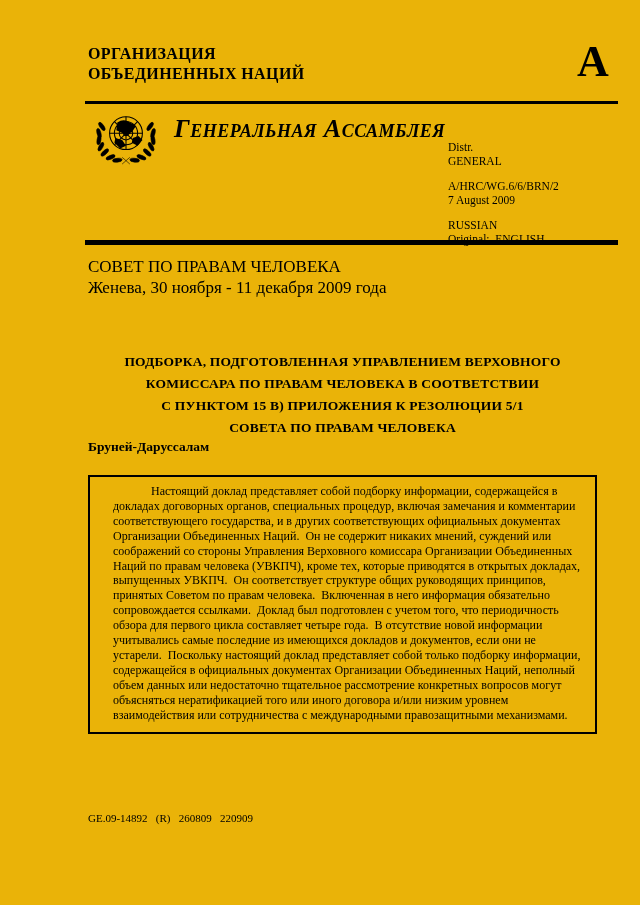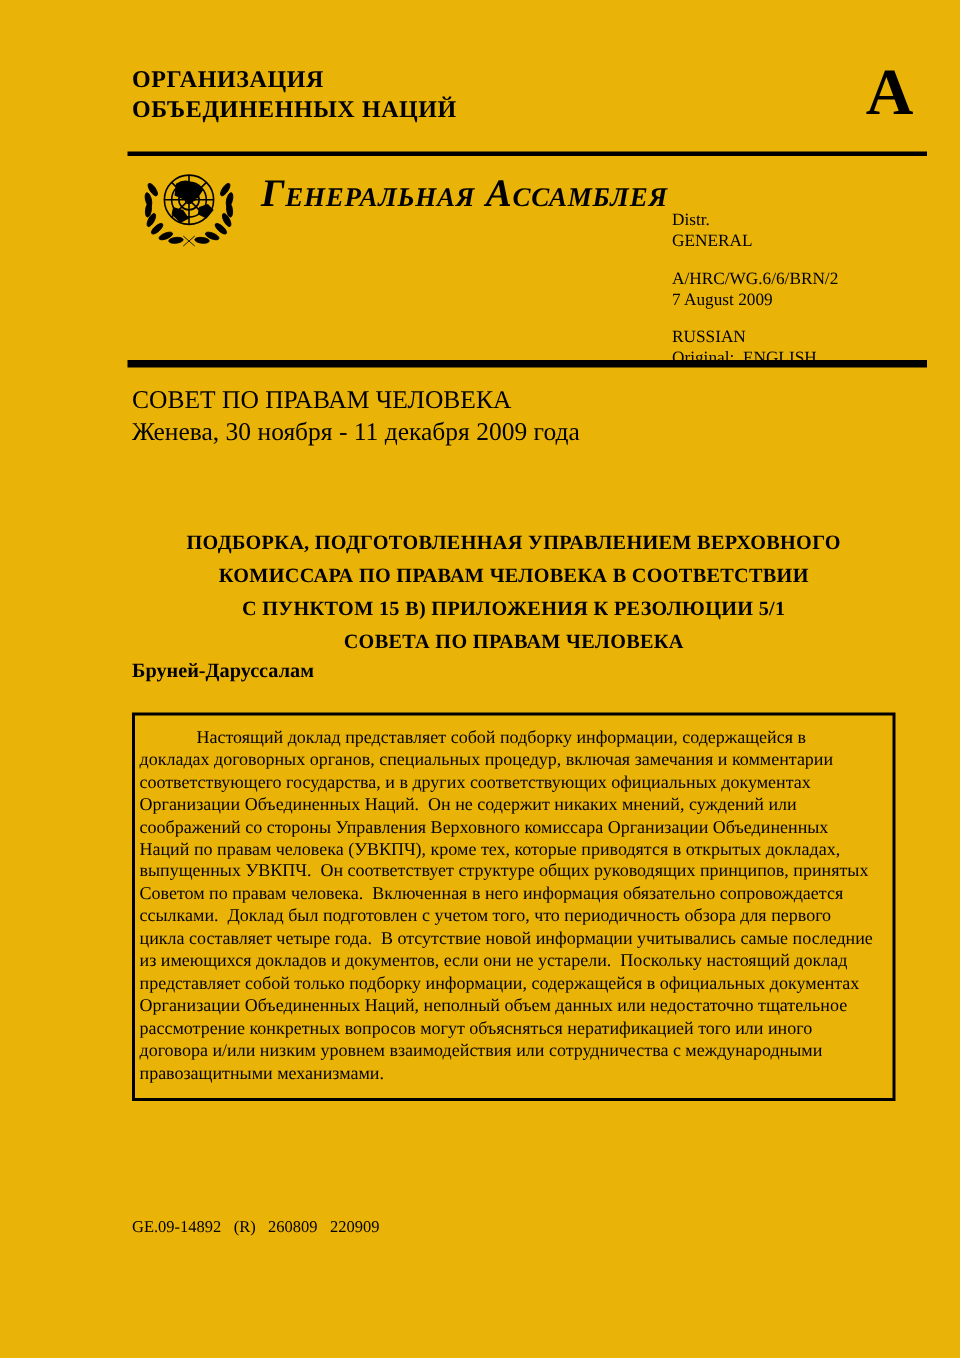--- a/index.html
+++ b/index.html
@@ -43,21 +43,21 @@
     letter-spacing:.2px;
   }
   .country {
     position:absolute; left:88px; top:439px; width:509px;
     font-weight:bold; font-size:13.5px;
   }
   .summary-box {
     position:absolute; left:88px; top:475px; width:509px;
     box-sizing:border-box;
     border:2px solid #000;
-    padding:7px 9px 9px 3px;
+    padding:7px 9px 9px 23px;
     font-size:12px; line-height:14.9px;
   }
   .summary-text { text-indent:38px; white-space:pre-wrap; }
   .footer {
     position:absolute; left:88px; top:812px;
     font-size:11px; white-space:pre;
   }
 </style>
 </head>
 <body>

